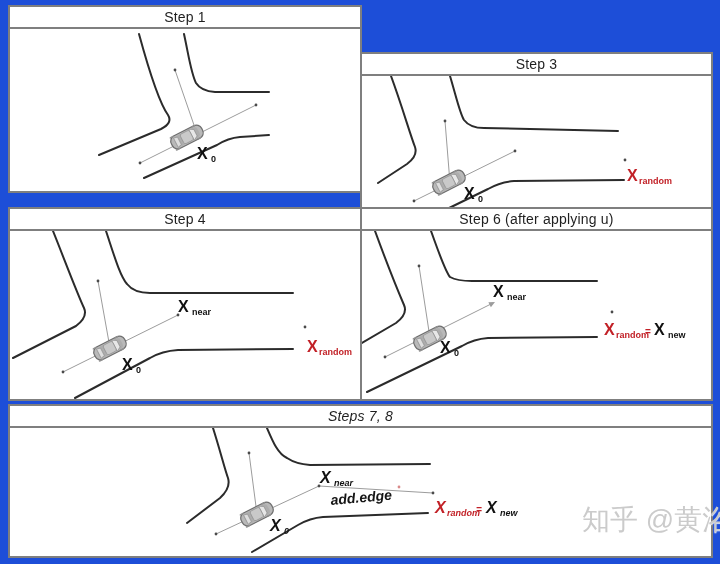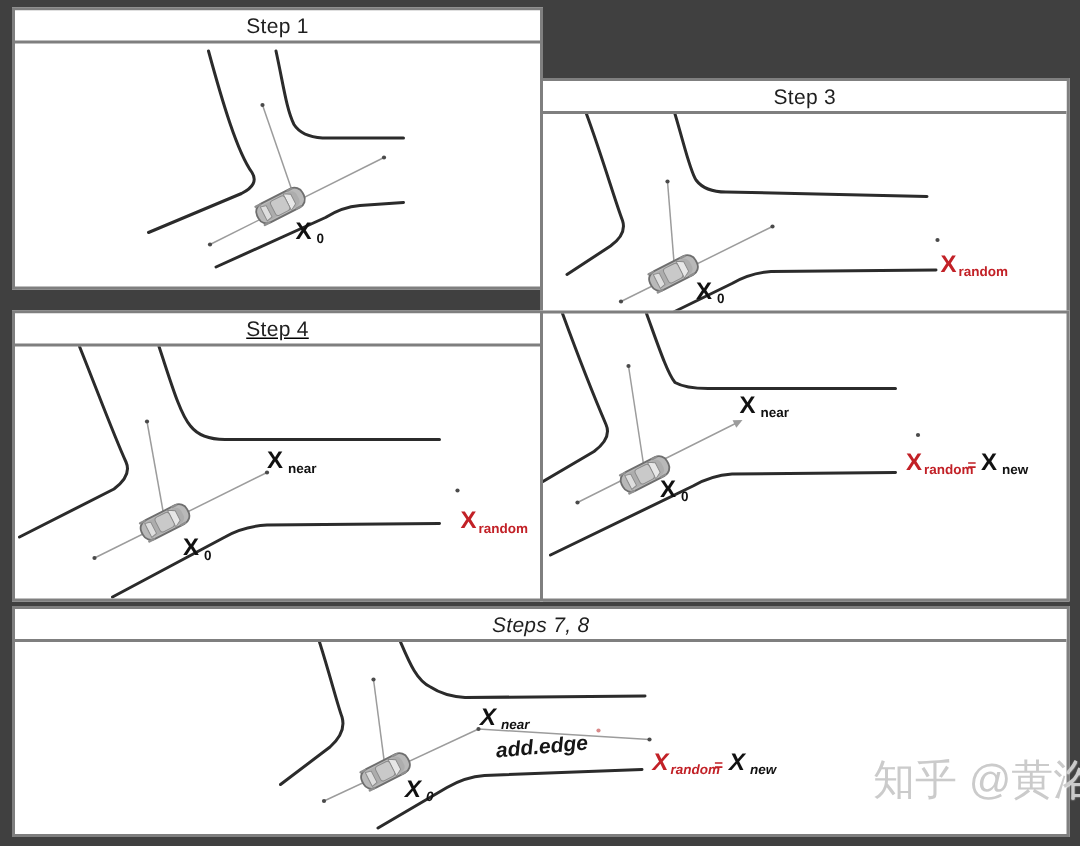--- a/index.html
+++ b/index.html
@@ -5,36 +5,36 @@
   :root{
     --accent-red:#c22127;
     --road-color:#2b2b2b;
     --edge-color:#9c9c9c;
     --dot-color:#4a4a4a;
     --border-color:#7f7f7f;
     --watermark-color:#cbcbcb;
   }
   html,body{margin:0;padding:0;background:#fff;}
   .figure{
-    position:relative;width:720px;height:564px;background:#404040;
+    position:relative;width:720px;height:564px;background:#1d4ed8;
     font-family:"Liberation Sans",sans-serif;overflow:hidden;
   }
   .panel{
     position:absolute;box-sizing:border-box;background:#fff;
     border:2px solid var(--border-color);
   }
   .panel-header{
     height:20px;line-height:20px;border-bottom:2px solid var(--border-color);
     text-align:center;font-size:14px;color:#1f1f1f;background:#fff;
     letter-spacing:.2px;
   }
   .panel-body{display:block;}
   .p1{left:8px;top:5px;width:354px;height:188px;}
   .p2{left:360px;top:5px;width:353px;height:188px;margin-top:47px;}
-  .p3{left:8px;top:207px;width:354px;height:194px;text-decoration:underline;}
+  .p3{left:8px;top:207px;width:354px;height:194px;}
   .p4{left:360px;top:207px;width:353px;height:194px;}
   .p5{left:8px;top:404px;width:705px;height:154px;font-style:italic;}
   svg{display:block;}
   .road{fill:none;stroke:var(--road-color);stroke-width:2;stroke-linecap:round;stroke-linejoin:round;}
   .edge{fill:none;stroke:var(--edge-color);stroke-width:1;}
   .dot{fill:var(--dot-color);}
   .reddot{fill:#d98a8a;}
   .lbl{font-family:"Liberation Sans",sans-serif;font-weight:800;font-size:16px;fill:#111;}
   .sub{font-family:"Liberation Sans",sans-serif;font-weight:700;font-size:9px;fill:#111;}
   .eq{font-family:"Liberation Sans",sans-serif;font-weight:700;font-size:10px;fill:#111;}
@@ -122,20 +122,21 @@
       <text class="lbl" x="112" y="139">X</text>
       <text class="sub" x="126" y="142">0</text>
       <text class="lbl" x="168" y="81">X</text>
       <text class="sub" x="182" y="84">near</text>
       <text class="lbl red" x="297" y="121">X</text>
       <text class="sub red" x="309" y="124">random</text>
     </svg>
   </section>
 
   <section class="panel p4">
+    <div class="panel-header">Step 6 (after applying u)</div>
     <svg class="panel-body" width="349" height="168" viewBox="0 0 349 168">
       <path class="road" d="M 13,0 C 24,30 36,60 42,74 Q 46,83 34,92 L 0,112"></path>
       <path class="road" d="M 69,0 C 77,22 83,40 88,46 Q 95,50 110,50 L 235,50"></path>
       <path class="road" d="M 235,106 L 126,107 Q 112,108 100,115 L 5,161"></path>
       <line class="edge" x1="23" y1="126" x2="131" y2="72"></line>
       <polygon class="arrowhead" points="0,0 -6,2.8 -6,-2.8" transform="translate(133,71) rotate(-26.6)"></polygon>
       <line class="edge" x1="68" y1="107" x2="57" y2="35"></line>
       <circle class="dot" cx="23" cy="126" r="1.4"></circle>
       <circle class="dot" cx="57" cy="35" r="1.4"></circle>
       <circle class="dot" cx="250" cy="81" r="1.4"></circle>

